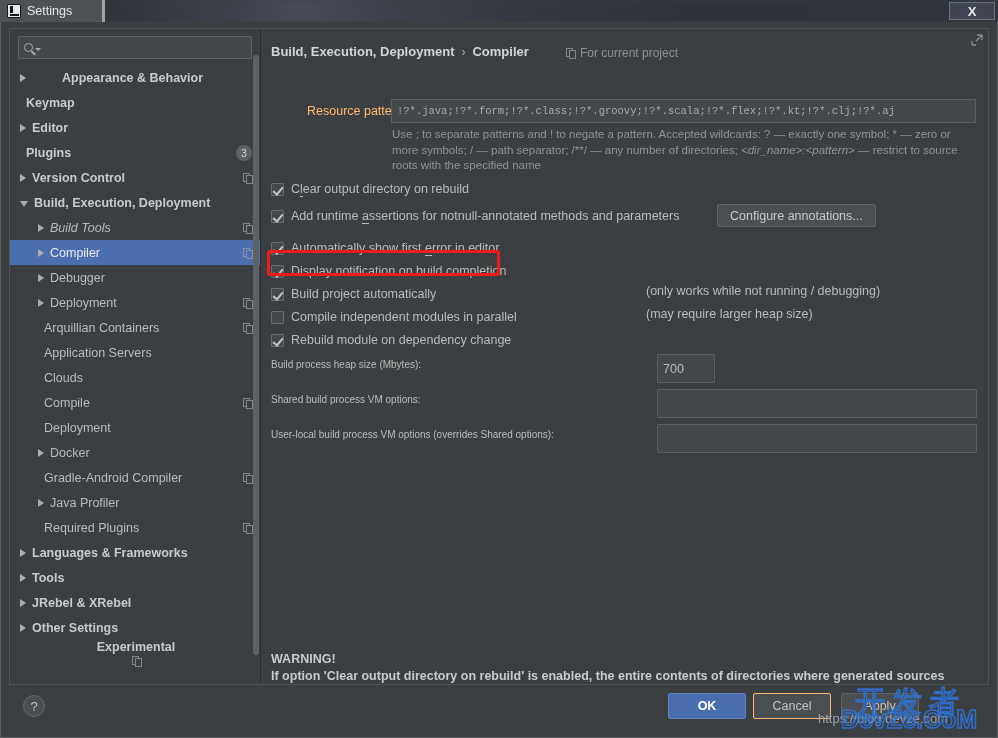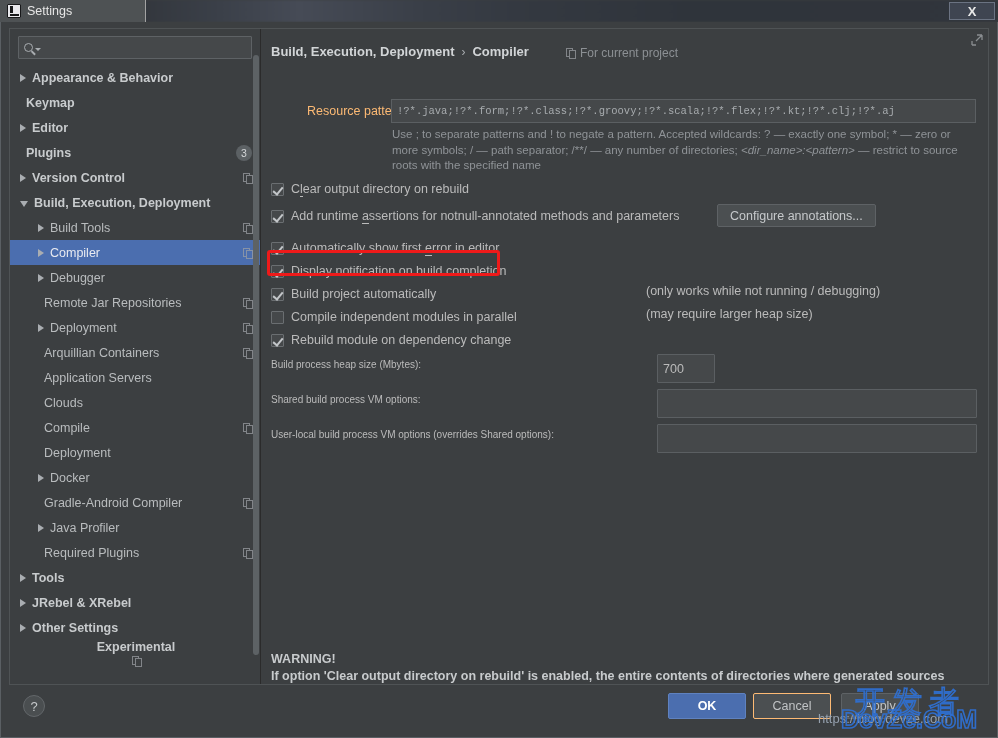--- a/index.html
+++ b/index.html
@@ -21,24 +21,24 @@
                 #3a3f48 42%,#343941 52%,#2f343b 70%,#31353c 100%);
     filter: blur(1px);
   }
 
   
   #titlebar {
     position: absolute; left: 0; top: 0; width: 998px; height: 22px;
     z-index: 5;
   }
   #titlebar-tab {
-    position: absolute; left: 0; top: 0; height: 22px; width: 146px;
+    position: absolute; left: 0; top: 0; height: 22px; width: 105px;
     background: #4e5254;
     display: flex; align-items: center; padding-left: 7px;
-    border-right: 1px solid #a3a3a3;
+    border-right: 3px solid #a3a3a3;
   }
   .ij-logo {
     width: 14px; height: 14px; flex: 0 0 14px;
     background: #e8e8ec;
     border: 1px solid #17181a;
     position: relative; margin-right: 6px;
     border-radius: 1px;
   }
   .ij-logo:before {
     content: ""; position: absolute; left: 2px; top: 1px;
@@ -326,21 +326,21 @@
 
       <div id="search-wrap">
         <div id="search-box">
           <div class="mag"></div>
           <div class="mag-caret"></div>
           <input id="search-input" type="text" placeholder="" style="">
         </div>
       </div>
 
       <div id="tree">
-          <div class="tree-row bold" style="padding-left: 10px;">
+          <div class="tree-row bold" style="padding-left: 10px; gap: 30px;">
             <div class="arrow"></div>
             <span class="tree-label">Appearance &amp; Behavior</span>
             <div class="spacer"></div>
           </div>
           <div class="tree-row bold" style="padding-left: 10px;">
             <div class="arrow none"></div>
             <span class="tree-label">Keymap</span>
             <div class="spacer"></div>
           </div>
           <div class="tree-row bold" style="padding-left: 10px;">
@@ -358,44 +358,38 @@
             <div class="arrow"></div>
             <span class="tree-label">Version Control</span>
             <div class="spacer"></div>
             <span class="copy-icon"></span>
           </div>
           <div class="tree-row bold" style="padding-left: 10px;">
             <div class="arrow down"></div>
             <span class="tree-label">Build, Execution, Deployment</span>
             <div class="spacer"></div>
           </div>
-          <div class="tree-row" style="padding-left: 28px;">
+          <div class="tree-row" style="padding-left: 28px; font-style: italic;">
             <div class="arrow"></div>
             <span class="tree-label">Build Tools</span>
             <div class="spacer"></div>
             <span class="copy-icon"></span>
           </div>
           <div class="tree-row sel" style="padding-left: 28px;">
             <div class="arrow"></div>
             <span class="tree-label">Compiler</span>
             <div class="spacer"></div>
             <span class="copy-icon"></span>
           </div>
           <div class="tree-row" style="padding-left: 28px;">
             <div class="arrow"></div>
             <span class="tree-label">Debugger</span>
             <div class="spacer"></div>
           </div>
           <div class="tree-row" style="padding-left: 28px;">
-            <div class="arrow none"></div>
-            <span class="tree-label">Remote Jar Repositories</span>
-            <div class="spacer"></div>
-            <span class="copy-icon"></span>
-          </div>
-          <div class="tree-row" style="padding-left: 28px;">
             <div class="arrow"></div>
             <span class="tree-label">Deployment</span>
             <div class="spacer"></div>
             <span class="copy-icon"></span>
           </div>
           <div class="tree-row" style="padding-left: 28px;">
             <div class="arrow none"></div>
             <span class="tree-label">Arquillian Containers</span>
             <div class="spacer"></div>
             <span class="copy-icon"></span>
@@ -435,20 +429,25 @@
           <div class="tree-row" style="padding-left: 28px;">
             <div class="arrow"></div>
             <span class="tree-label">Java Profiler</span>
             <div class="spacer"></div>
           </div>
           <div class="tree-row" style="padding-left: 28px;">
             <div class="arrow none"></div>
             <span class="tree-label">Required Plugins</span>
             <div class="spacer"></div>
             <span class="copy-icon"></span>
+          </div>
+          <div class="tree-row bold" style="padding-left: 10px;">
+            <div class="arrow"></div>
+            <span class="tree-label">Languages &amp; Frameworks</span>
+            <div class="spacer"></div>
           </div>
           <div class="tree-row bold" style="padding-left: 10px;">
             <div class="arrow"></div>
             <span class="tree-label">Tools</span>
             <div class="spacer"></div>
           </div>
           <div class="tree-row bold" style="padding-left: 10px;">
             <div class="arrow"></div>
             <span class="tree-label">JRebel &amp; XRebel</span>
             <div class="spacer"></div>

